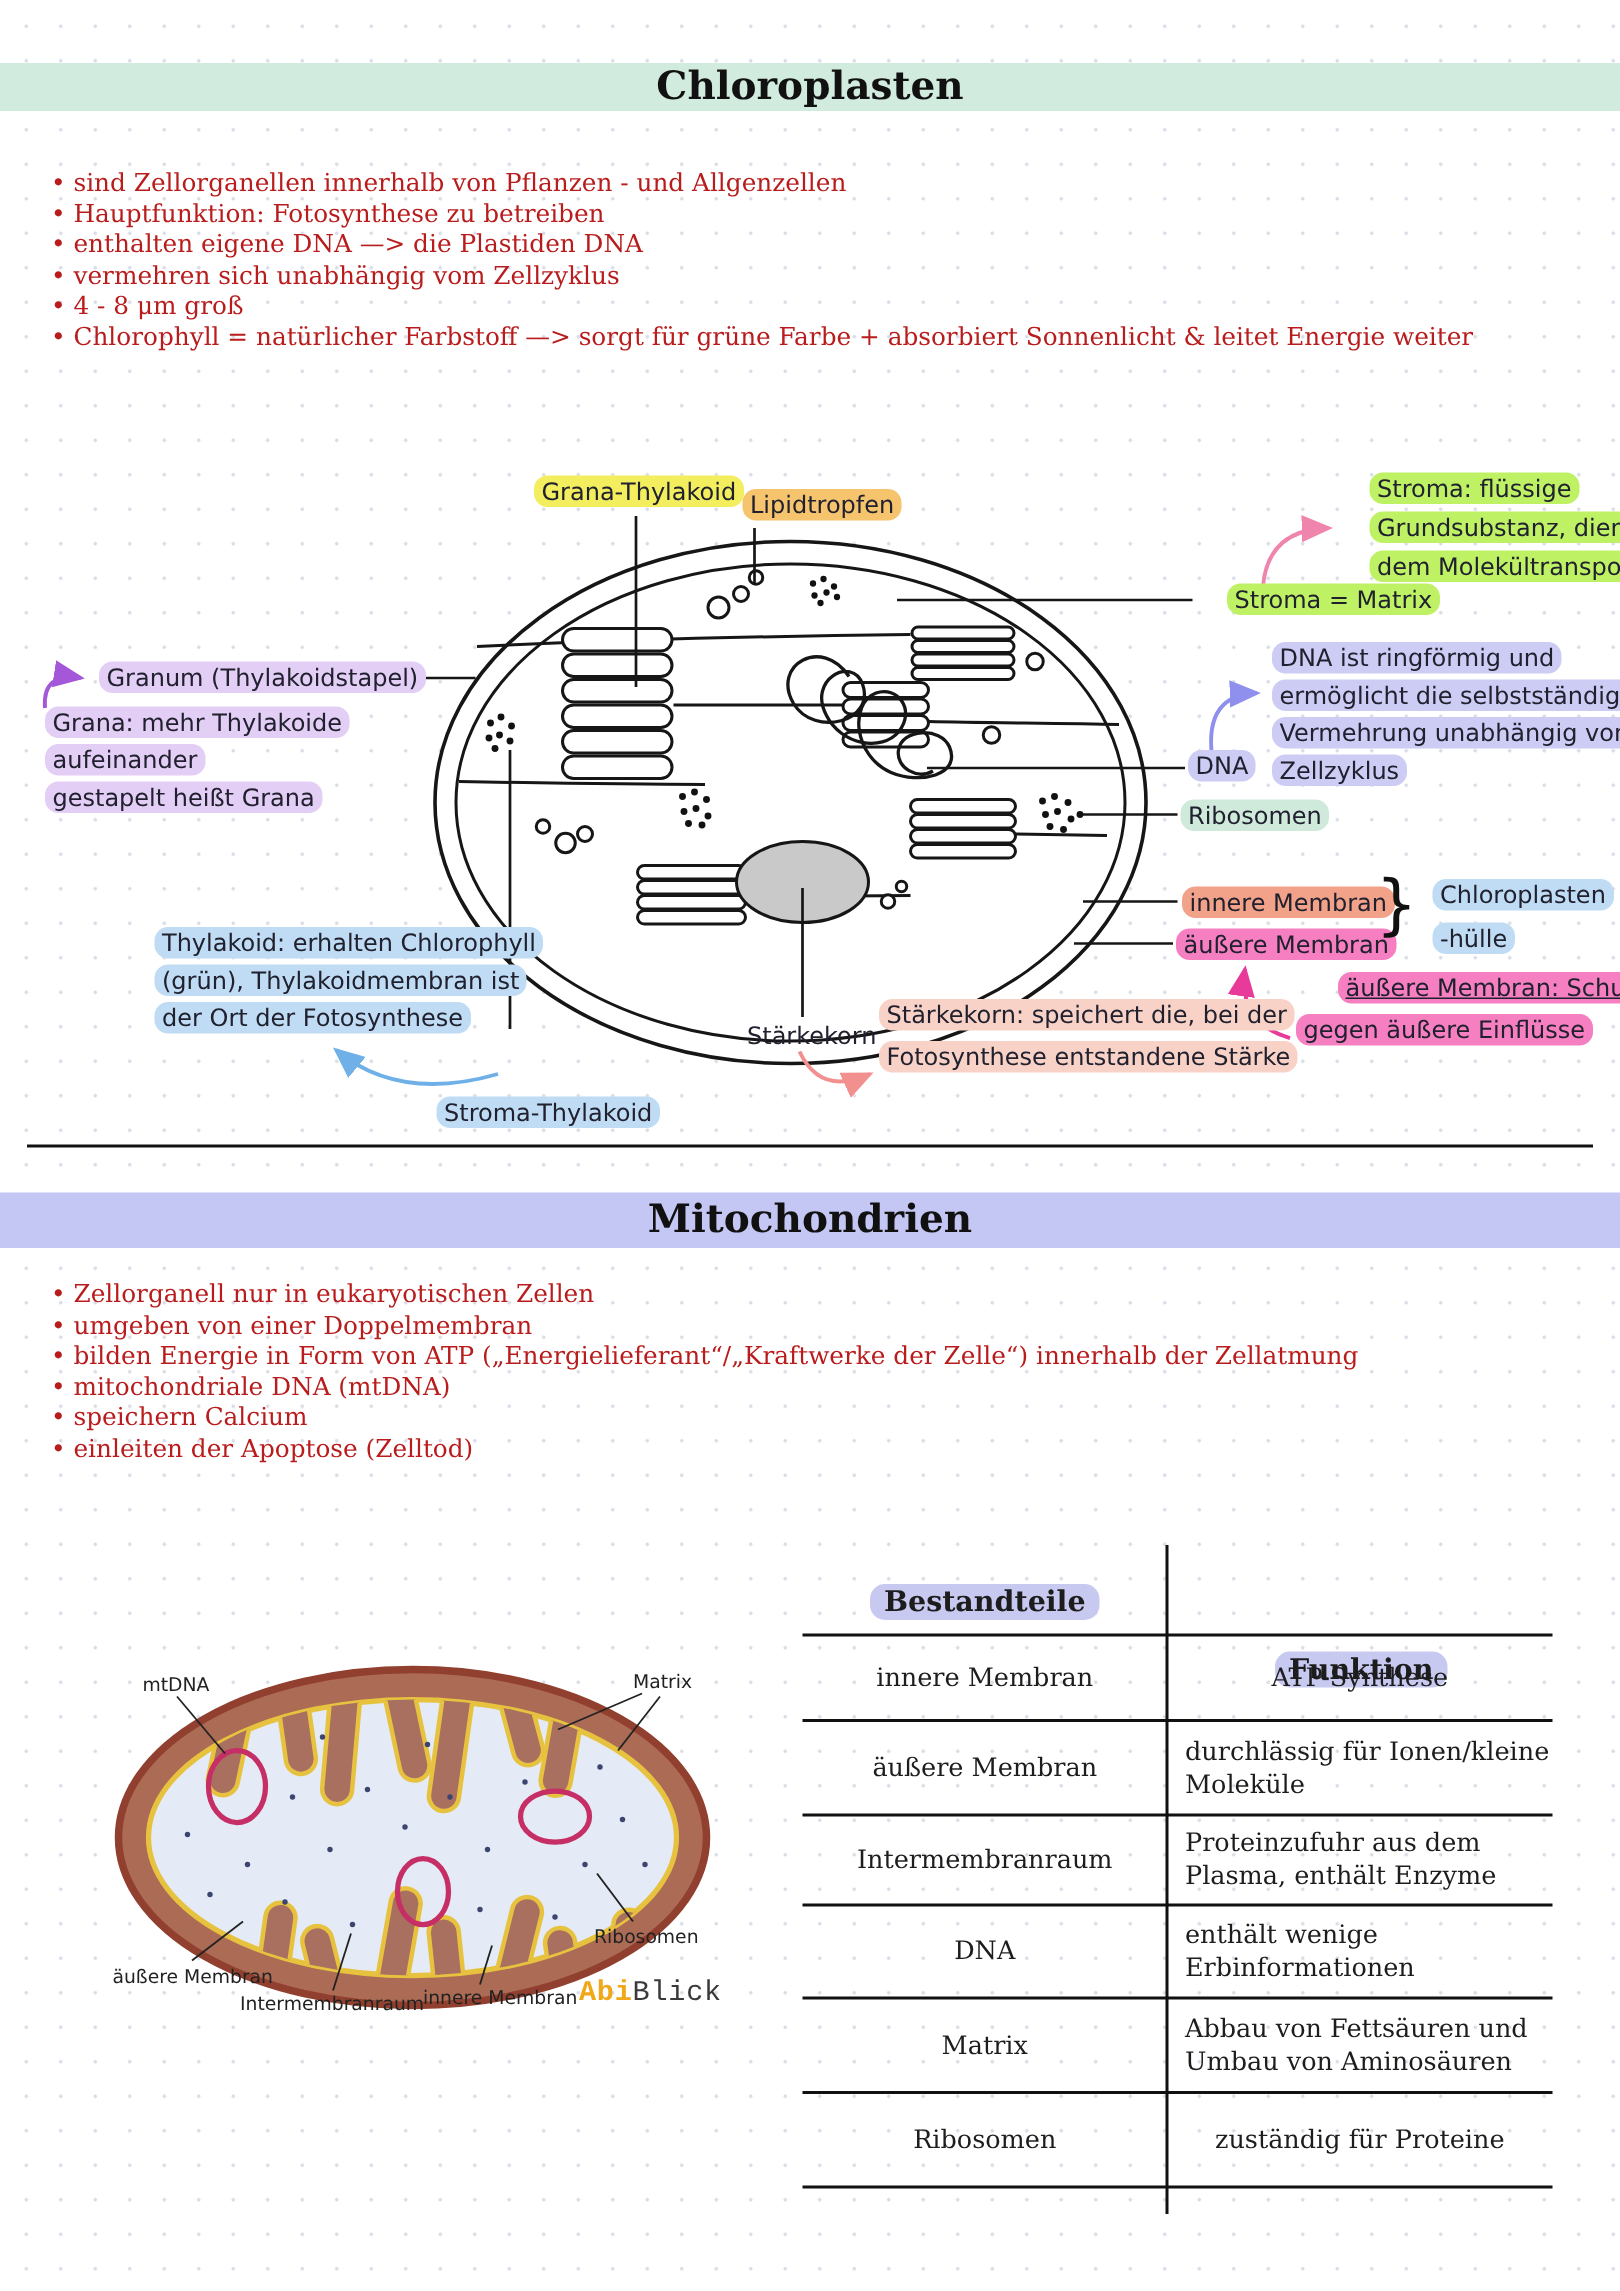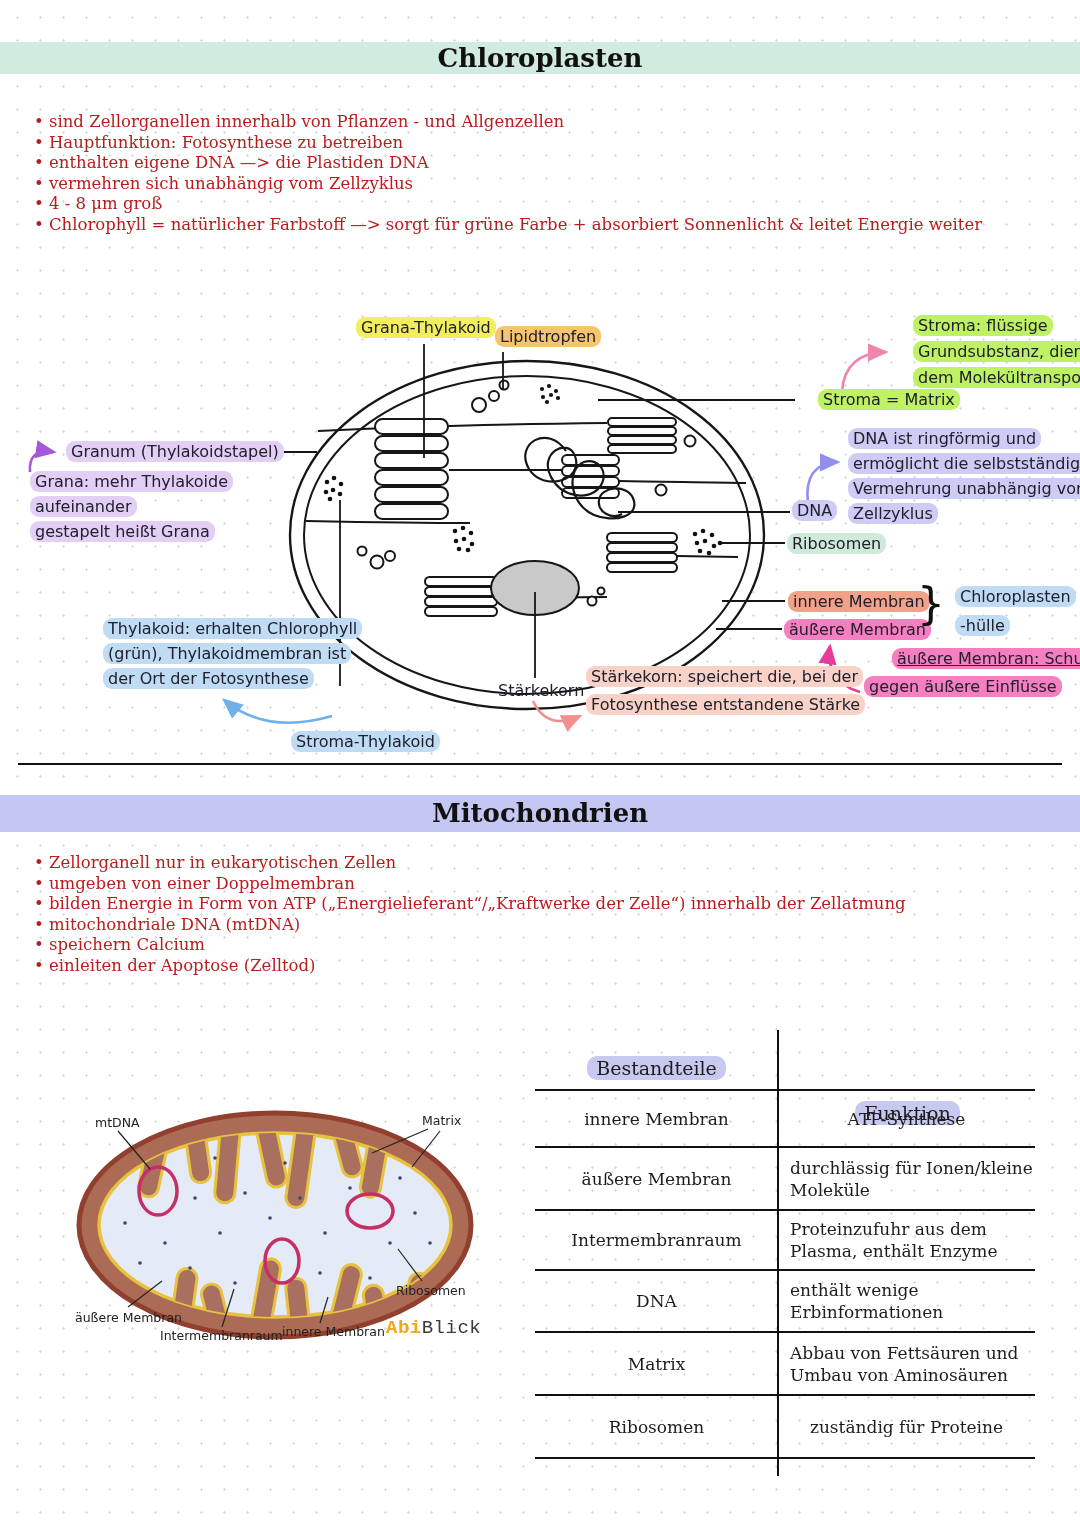--- a/index.html
+++ b/index.html
@@ -37,21 +37,21 @@
     font-size:44px;font-weight:normal;color:#111;}
   .divider{position:absolute;left:18px;top:763px;width:1044px;height:2px;background:#111;}
   
   .tline-h{position:absolute;height:2.2px;background:#111;}
   .tline-v{position:absolute;width:2.2px;background:#111;}
   .trow{position:absolute;left:535px;width:500px;display:flex;font-size:17px;}
   .tcell-l{width:243px;display:flex;align-items:center;justify-content:center;text-align:center;}
   .tcell-r{width:257px;display:flex;align-items:center;padding-left:12px;box-sizing:border-box;line-height:22px;}
   .tcell-r.center{justify-content:center;padding-left:0;}
   .thead{position:absolute;font-size:19px;display:flex;align-items:center;justify-content:center;}
-  .thead span{background:#c8c9f0;border-radius:10px;padding:1px 9px;}
+  .thead span{background:#c8c9f0;border-radius:10px;padding:1px 9px;font-weight:bold;}
   .logo{position:absolute;left:386px;top:1317px;font-family:Liberation Mono, monospace;
     font-size:19px;letter-spacing:0.5px;}
   .logo .p1{color:#f0a818;font-weight:bold;}
   .logo .p2{color:#3a3a3a;}
   .mito-label{font-family:"DejaVu Sans",sans-serif;font-size:12.5px;fill:#222;}
 </style>
 </head>
 <body>
 
 <div class="banner mint">Chloroplasten</div>

